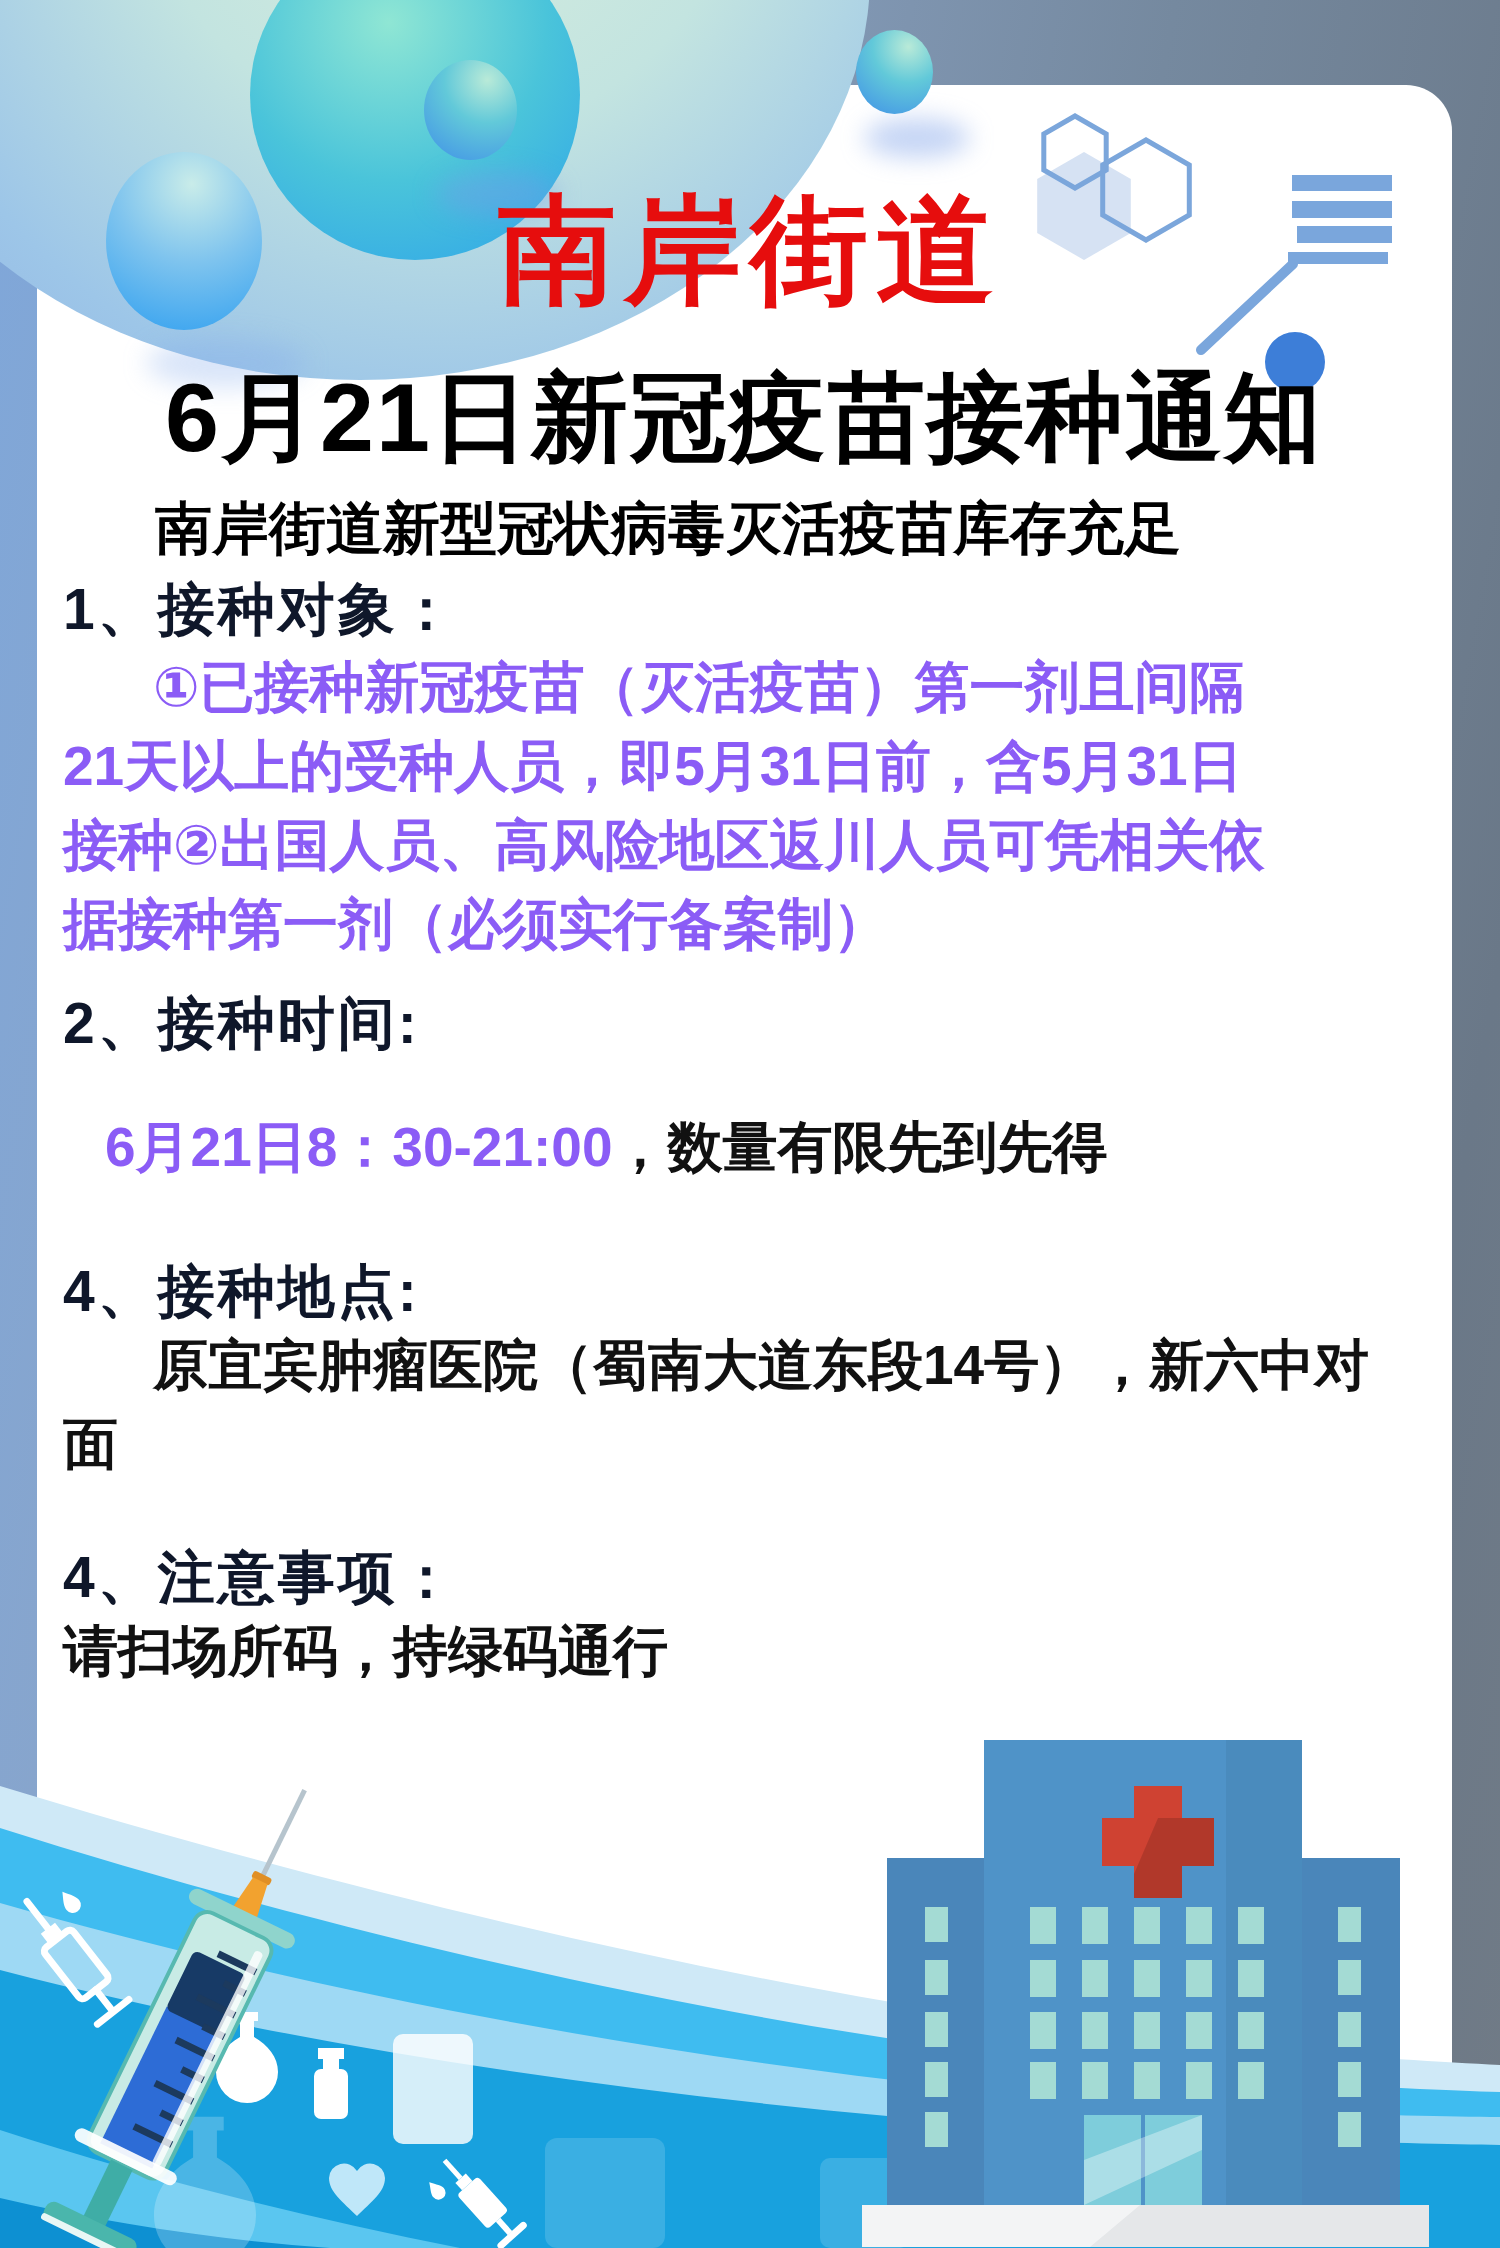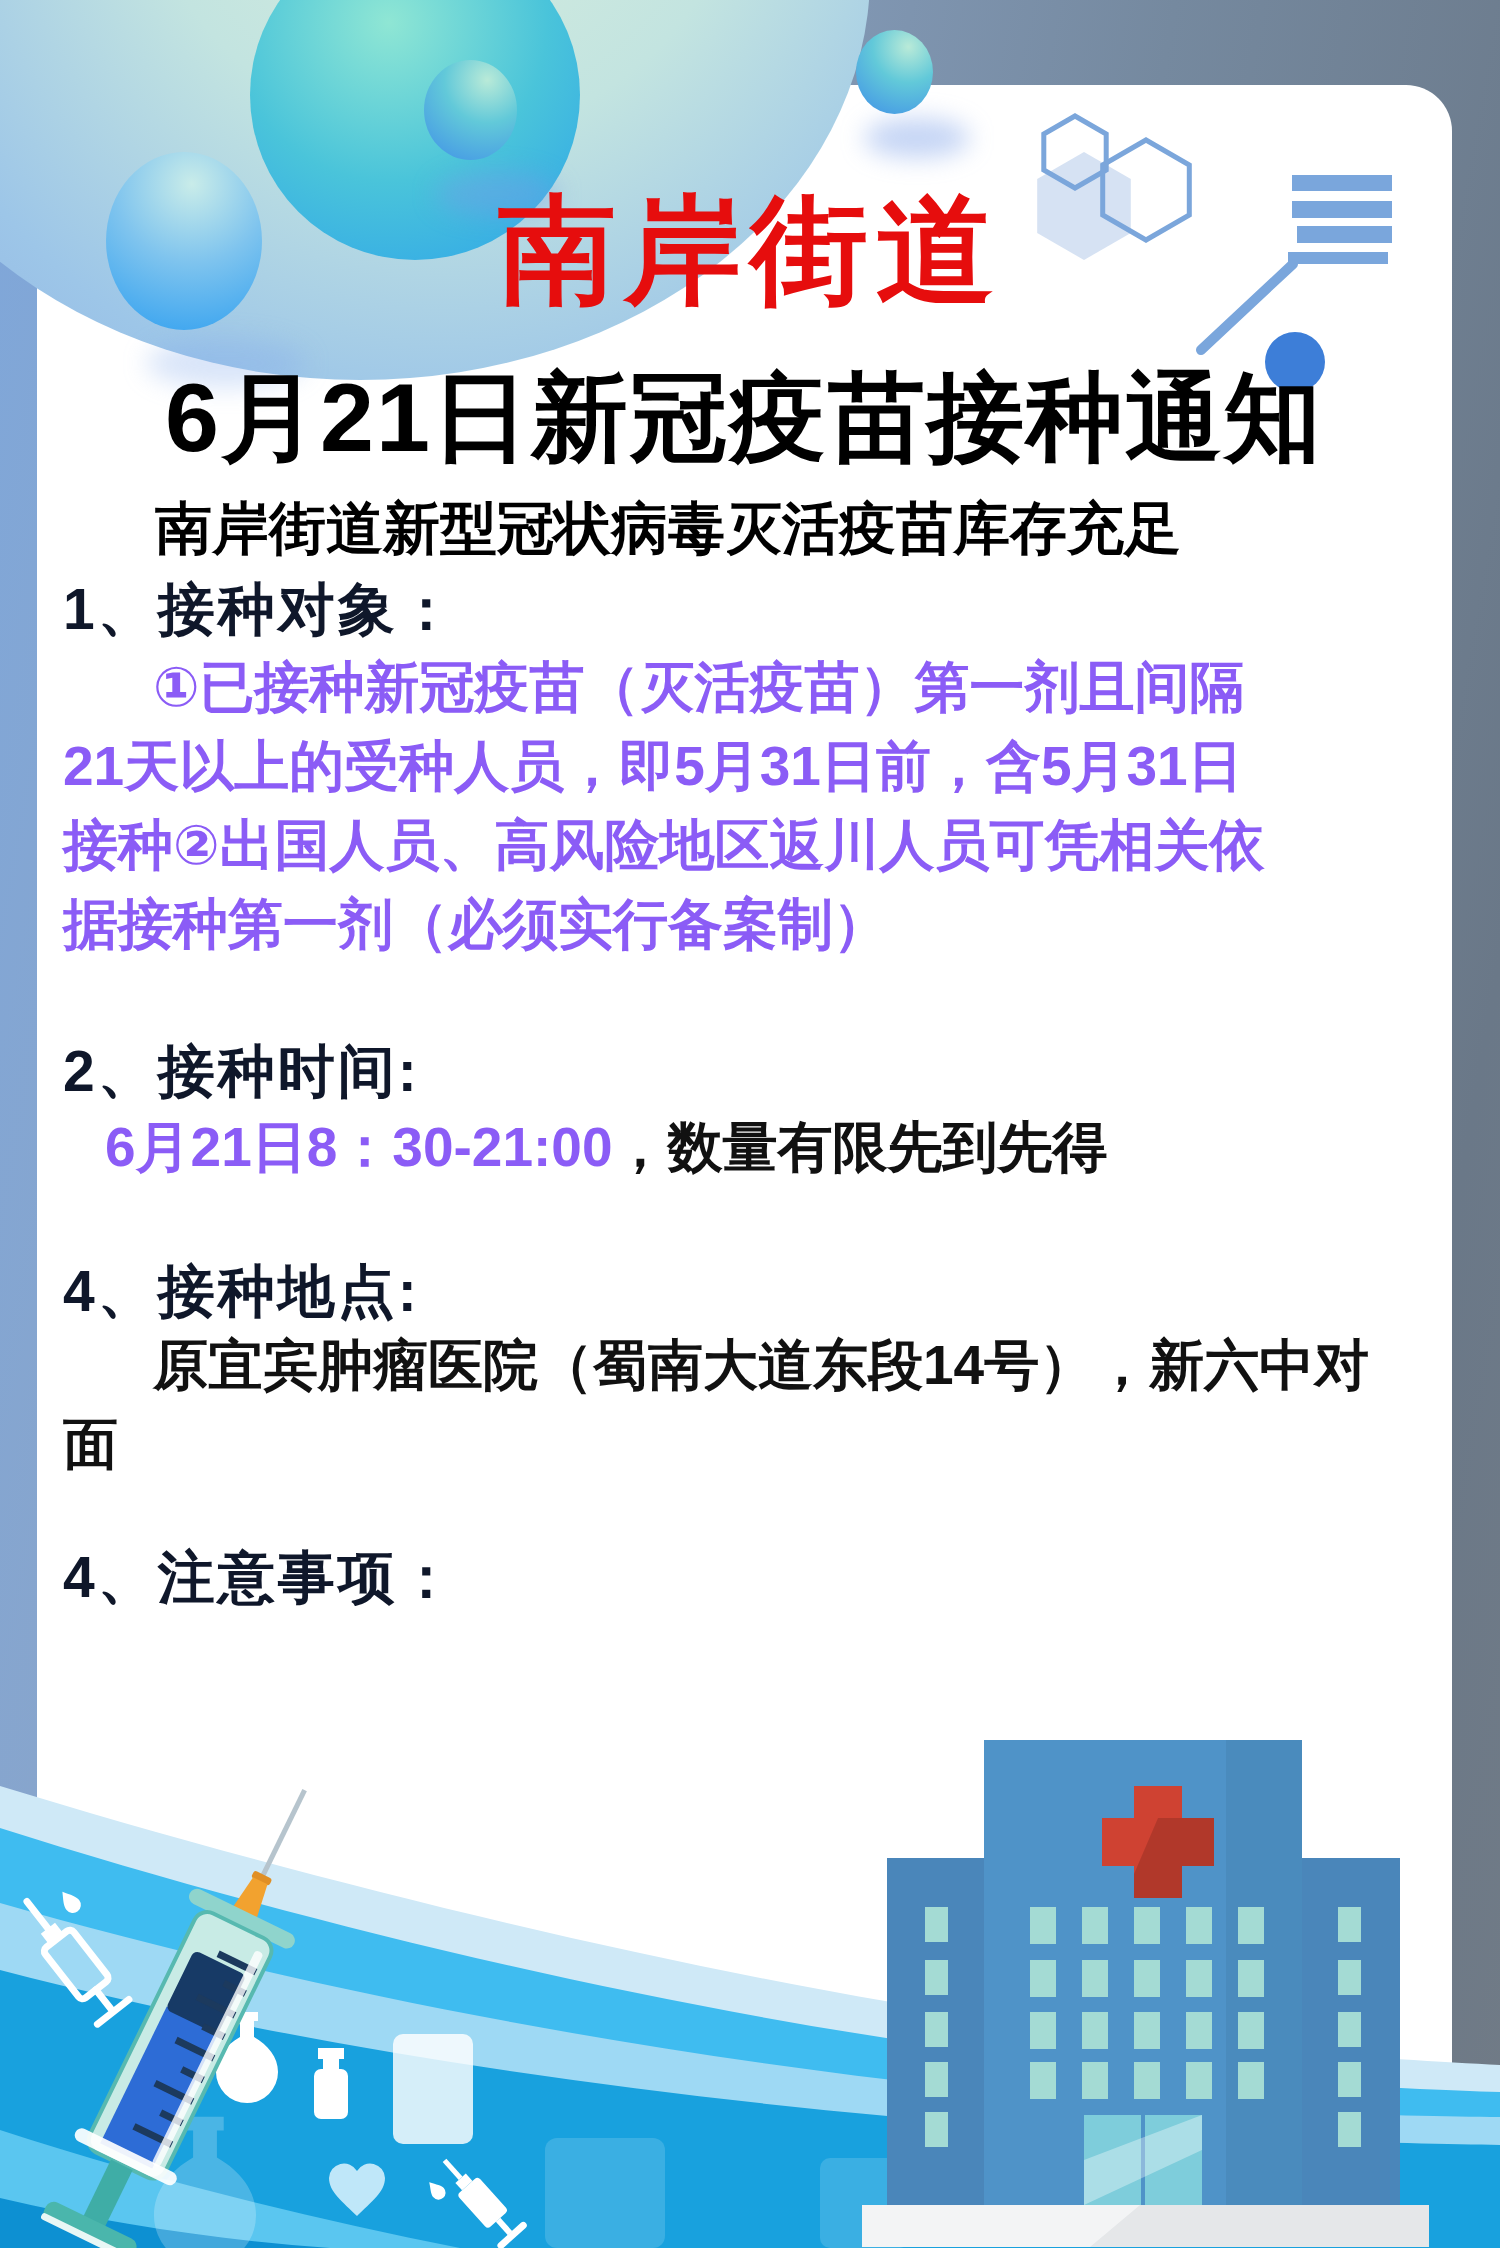--- a/index.html
+++ b/index.html
@@ -108,33 +108,34 @@
 <div class="abs subtitle">南岸街道新型冠状病毒灭活疫苗库存充足</div>
 
 <div class="abs sec-heading" style="top:572px">1、接种对象：</div>
 <div class="abs para red" style="top:648px">
   <div class="ln ind-90">①已接种新冠疫苗（灭活疫苗）第一剂且间隔</div>
   <div class="ln">21天以上的受种人员，即5月31日前，含5月31日</div>
   <div class="ln">接种②出国人员、高风险地区返川人员可凭相关依</div>
   <div class="ln">据接种第一剂（必须实行备案制）</div>
 </div>
 
-<div class="abs sec-heading" style="top:1034px">2、接种时间:</div>
+<div class="abs sec-heading" style="top:986px">2、接种时间:</div>
 <div class="abs para" style="top:1108px">
   <div class="ln ind-42"><span class="red">6月21日8：30-21:00</span><span class="black">，数量有限先到先得</span></div>
 </div>
 
 <div class="abs sec-heading" style="top:1254px">4、接种地点:</div>
 <div class="abs para black" style="top:1326px">
   <div class="ln ind-90">原宜宾肿瘤医院（蜀南大道东段14号），新六中对</div>
   <div class="ln">面</div>
 </div>
 
 <div class="abs sec-heading" style="top:1540px">4、注意事项：</div>
 <div class="abs para black" style="top:1612px">
+  <div class="ln">请扫场所码，持绿码通行</div>
 </div>
 
 <svg class="abs waves" width="1500" height="520" viewBox="0 0 1500 520">
   <path d="M0,58 C300,150 760,268 1140,310 C1290,325 1420,333 1500,337 L1500,520 L0,520 Z" fill="#cfe9f7"></path>
   <path d="M0,100 C300,195 720,300 1120,340 C1300,356 1430,362 1500,364 L1500,520 L0,520 Z" fill="#3fbcf0"></path>
   <path d="M0,175 C280,255 640,330 1040,368 C1260,386 1420,388 1500,389 L1500,520 L0,520 Z" fill="#9ed9f4"></path>
   <path d="M0,242 C300,320 700,380 1080,402 C1280,413 1430,416 1500,417 L1500,520 L0,520 Z" fill="#18a1de"></path>
   <path d="M0,402 C140,448 300,488 460,520 L0,520 Z" fill="#5ac6f0"></path>
   <path d="M0,470 C110,496 220,512 330,520 L0,520 Z" fill="#0d90d2"></path>
 

